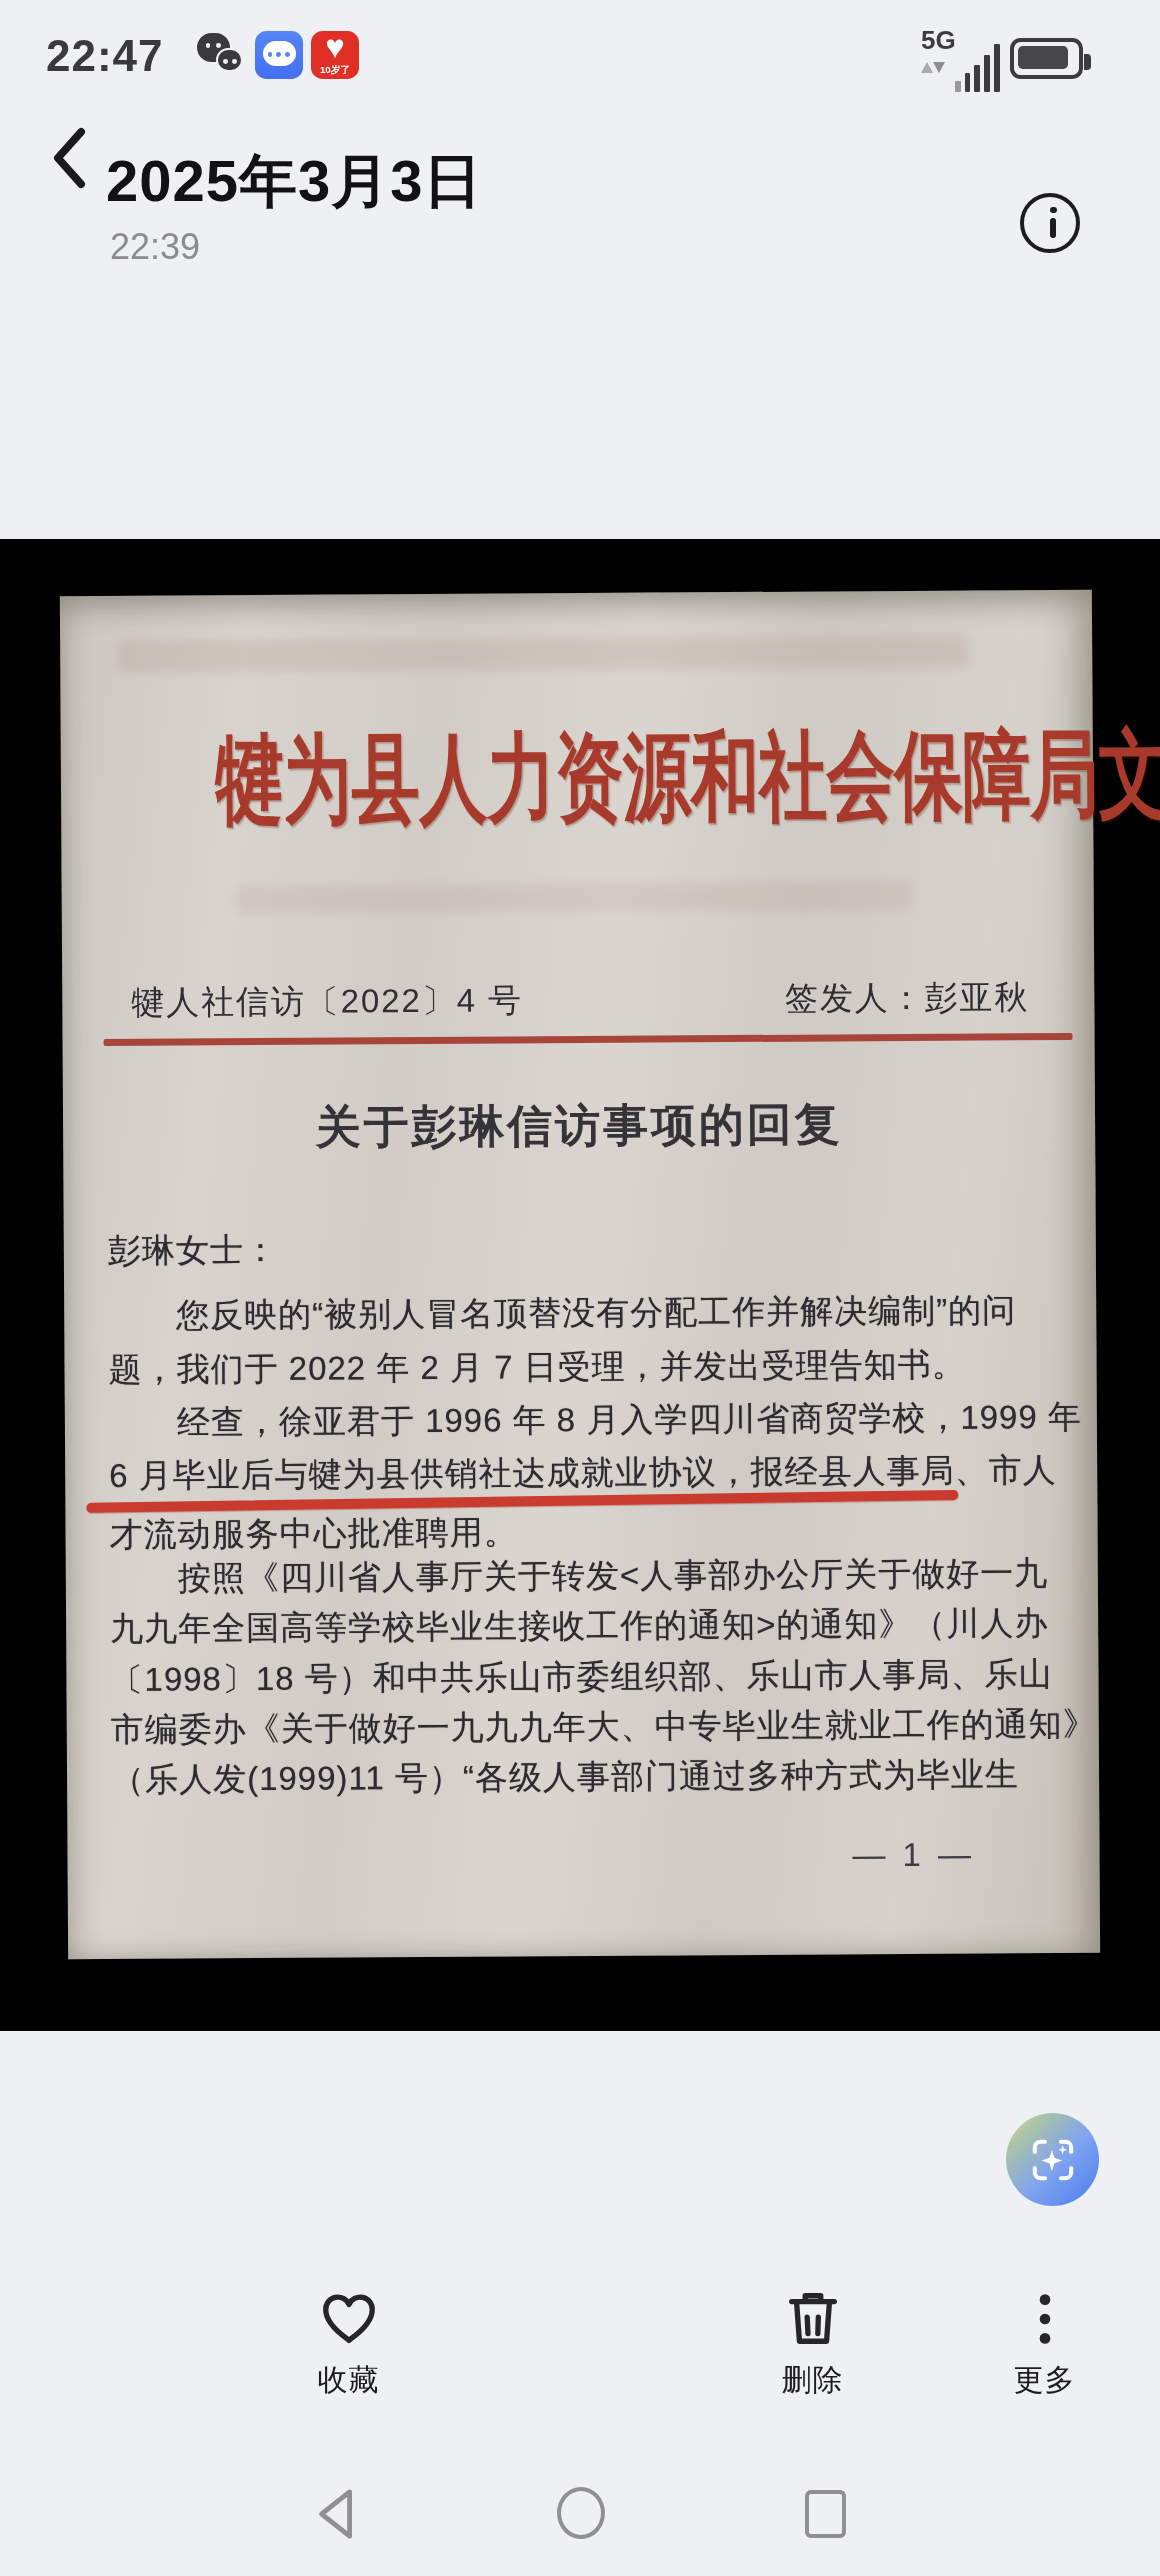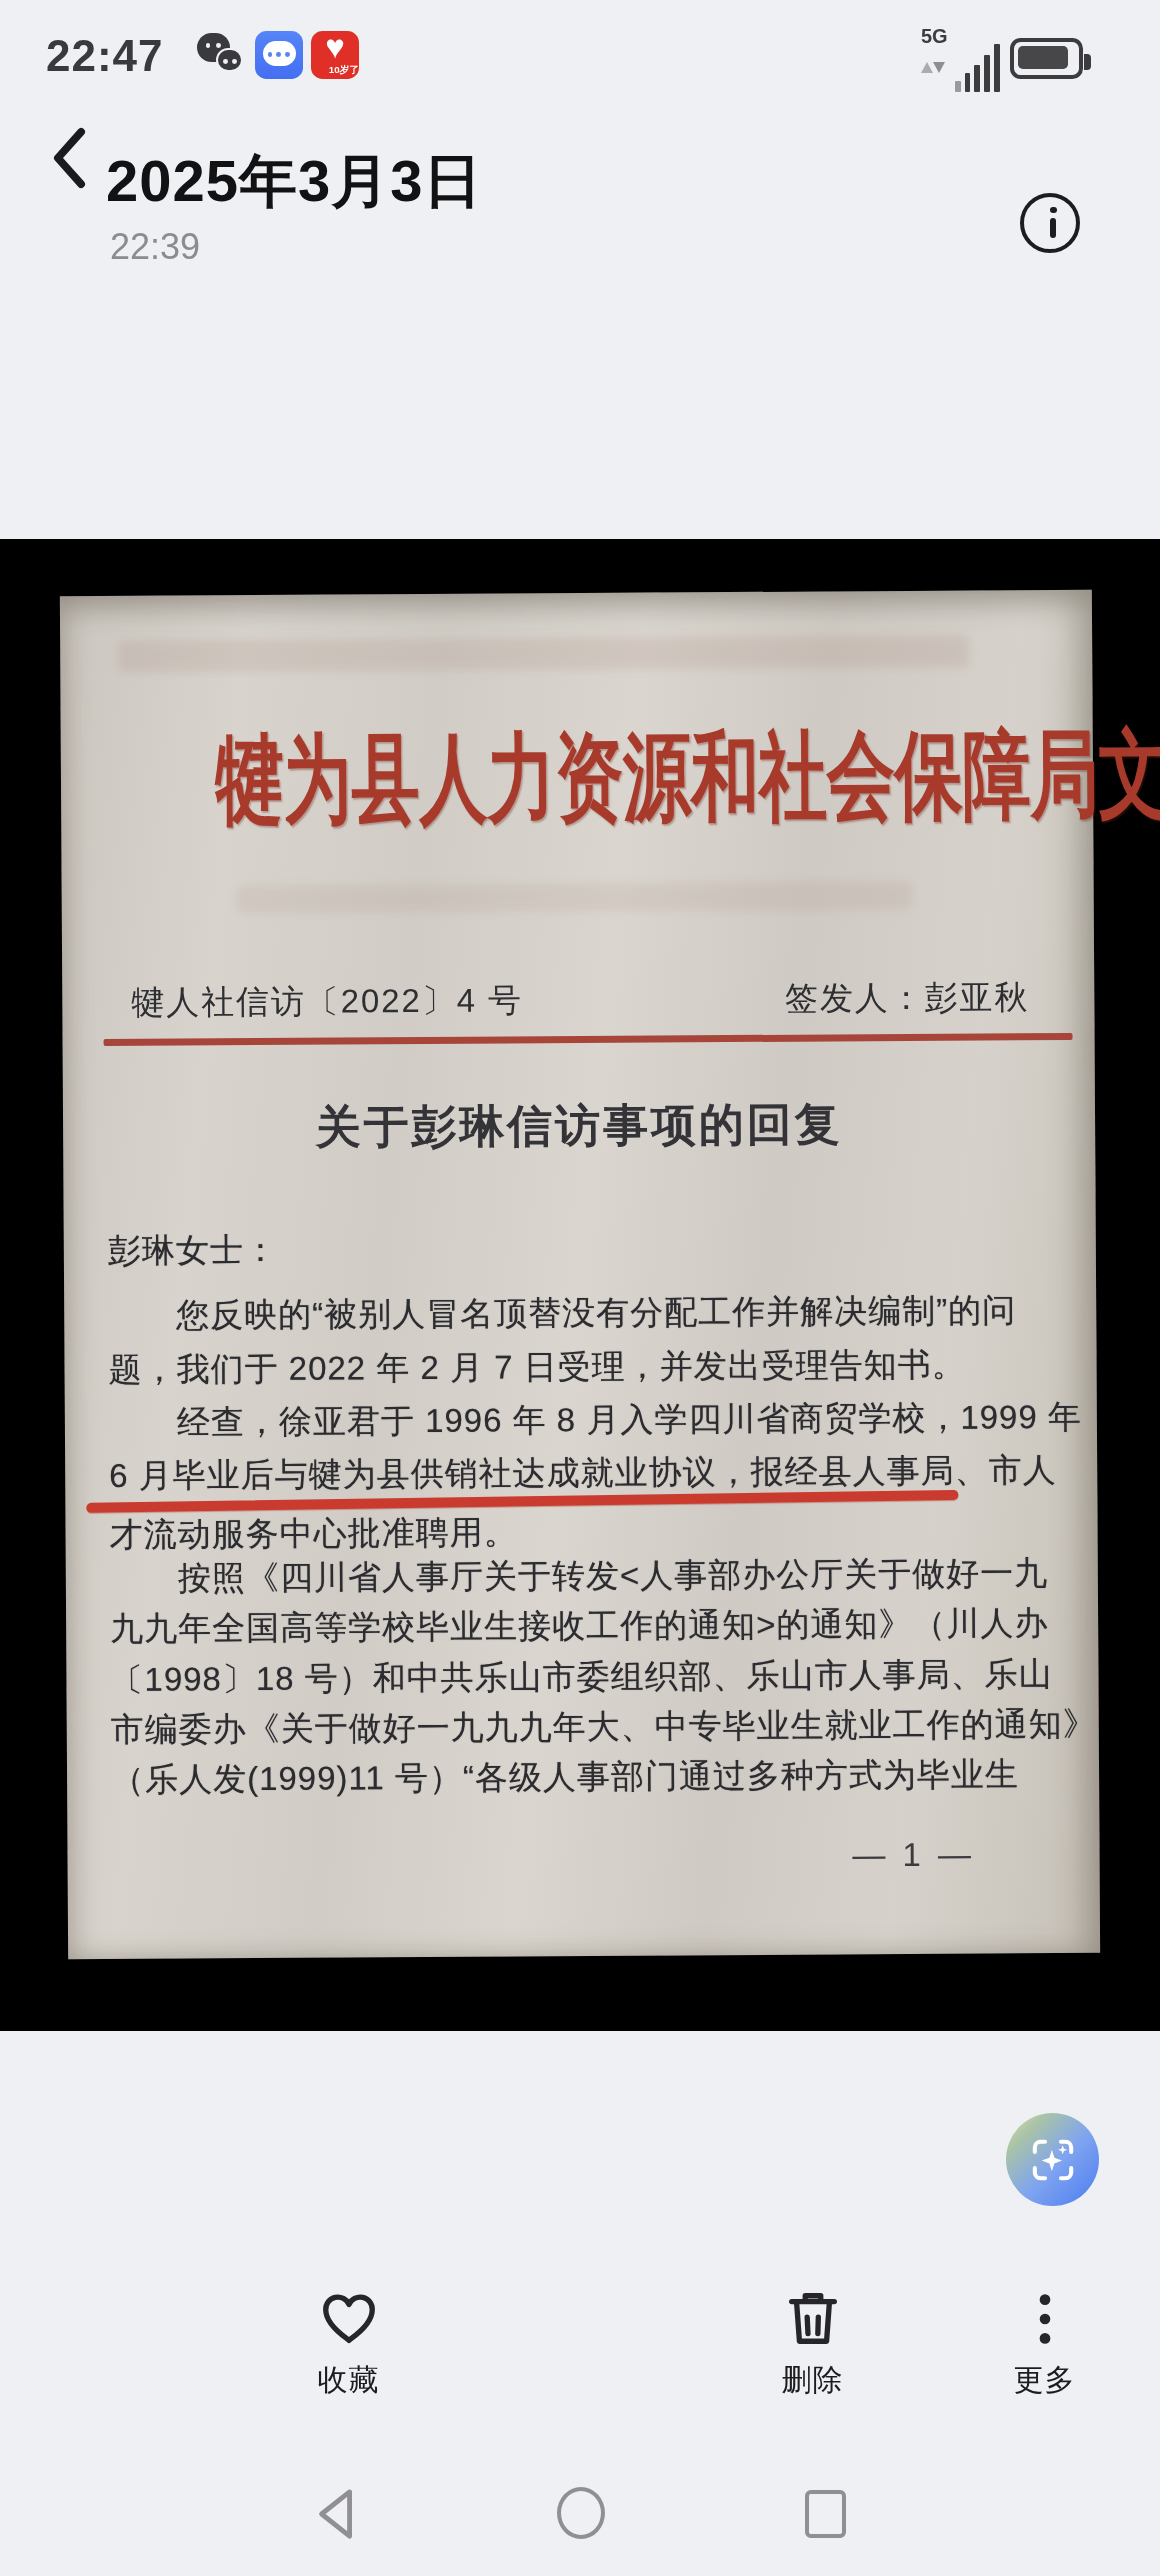--- a/index.html
+++ b/index.html
@@ -13,22 +13,22 @@
   .sb-icon { position:absolute; top:13.5px; width:48px; height:48px; border-radius:11.6px; }
   .wechat-icon { left:197px; background:transparent; }
   .wechat-icon .b1 { position:absolute; left:0; top:1.9px; width:33px; height:29px; border-radius:15.5px; background:#3a3a3e; }
   .wechat-icon .b2 { position:absolute; left:19.3px; top:17.4px; width:27px; height:24px; border-radius:12.6px; background:#3a3a3e; border:2.9px solid #eef0f4; }
   .wechat-icon .d { position:absolute; width:4.8px; height:4.8px; border-radius:50%; background:#eef0f4; }
   .messages-icon { left:255px; background:linear-gradient(#5585f7,#446ff2); }
   .messages-icon .bubble { position:absolute; left:7.7px; top:10.6px; width:33px; height:25px; border-radius:12.6px; background:#fff; }
   .messages-icon .dot { position:absolute; top:21px; width:4.8px; height:4.8px; border-radius:50%; background:#5585f7; }
   .pdd-icon { left:311px; background:#e02f26; overflow:hidden; }
   .pdd-icon .heart { position:absolute; left:0; right:0; top:-3.9px; text-align:center; color:#fff; font-size:33px; line-height:39px; }
-  .pdd-icon .badge { position:absolute; left:0; right:0; bottom:1.9px; text-align:right; color:#fff; font-size:9.7px; font-weight:700; }
-  .net { position:absolute; left:921px; top:7.7px; font-size:20px; font-weight:700; color:#3c3c3e; }
+  .pdd-icon .badge { position:absolute; left:0; right:0; bottom:1.9px; text-align:center; color:#fff; font-size:9.7px; font-weight:700; }
+  .net { position:absolute; left:921px; top:7.7px; font-size:26px; font-weight:700; color:#3c3c3e; }
   .net-arrows { position:absolute; left:921px; top:43px; width:25px; height:17.4px; }
   .net-arrows .up { position:absolute; left:0; top:1.9px; width:0; height:0; border-left:6.8px solid transparent; border-right:6.8px solid transparent; border-bottom:11.6px solid #ababaf; }
   .net-arrows .dn { position:absolute; left:11.6px; top:1.9px; width:0; height:0; border-left:6.8px solid transparent; border-right:6.8px solid transparent; border-top:11.6px solid #8e8e92; }
   .bars { position:absolute; left:955px; top:21px; width:46px; height:54px; }
   .bars i { position:absolute; bottom:0; width:5.8px; background:#3c3c3e; border-radius:1px; }
   .battery { position:absolute; left:1010px; top:21px; width:73px; height:41px; border:4.8px solid #3c3c3e; border-radius:10.6px; }
   .battery .fill { position:absolute; left:3.9px; top:3.9px; width:50px; height:23px; background:#474749; border-radius:4.8px; }
   .battery .nub { position:absolute; right:-11.6px; top:11.6px; width:6.8px; height:16.4px; background:#3c3c3e; border-radius:0 3.9px 3.9px 0; }
 
   

